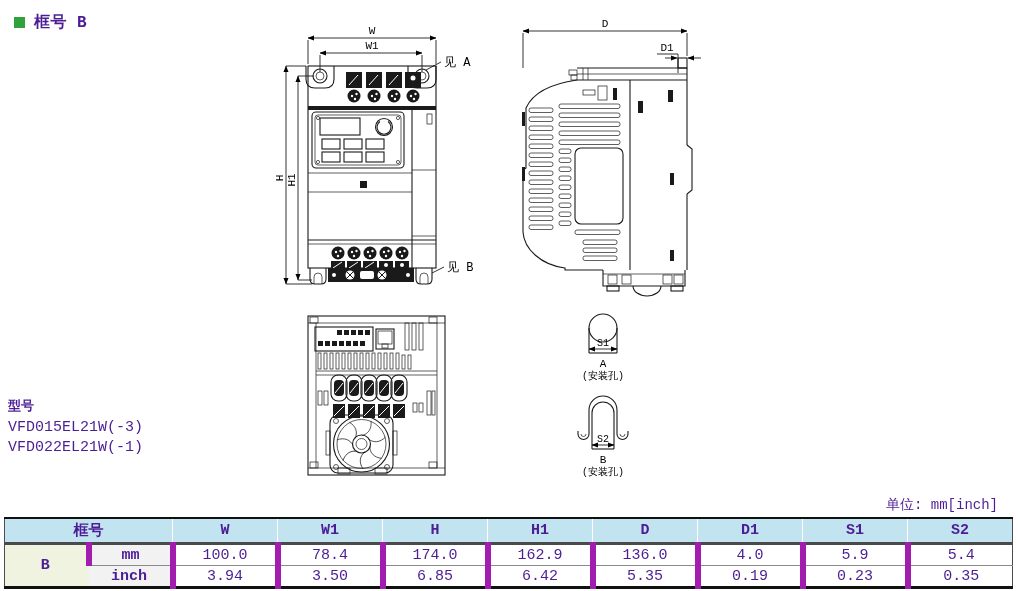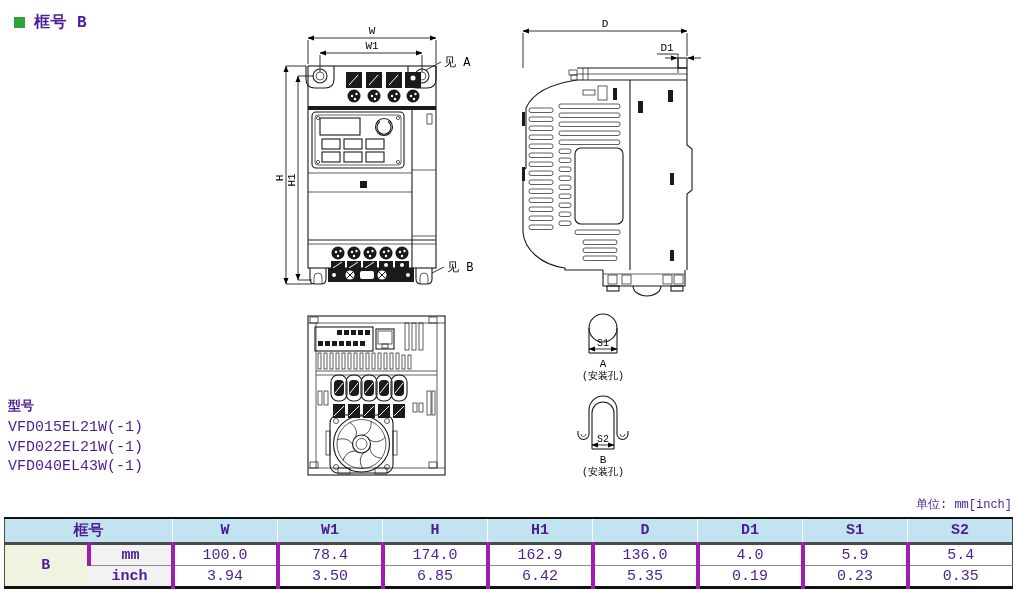--- a/index.html
+++ b/index.html
@@ -10,31 +10,31 @@
   .abs{position:absolute;}
   
   .title-row{left:14px;top:12px;display:flex;align-items:flex-start;}
   .bullet{width:11px;height:11px;background:#2FA23C;margin-top:5px;margin-right:9px;}
   .title-text{font-size:16px;font-weight:bold;letter-spacing:0.5px;}
   
   .models{left:8px;top:397px;}
   .models h3{margin:0 0 3px 0;font-size:13px;font-weight:bold;}
   .models div{font-size:15px;line-height:19.5px;}
   
-  .unit-note{top:496px;right:6px;font-size:12px;text-align:right;}
+  .unit-note{top:496px;right:20px;font-size:14px;text-align:right;}
   
   .tbl-wrap{left:4px;top:517px;}
   table.dim-table{border-collapse:collapse;table-layout:fixed;width:1008px;
     border-left:1px solid #4d4d4d;border-right:1px solid #4d4d4d;border-bottom:3px solid #111;}
   table.dim-table th{
     background:#C2E3F0;border-top:2px solid #111;border-bottom:3px solid #4a4a4a;
     border-left:1px solid #fff;font-size:15px;font-weight:bold;padding:2px 0;height:18px;}
   table.dim-table th:first-child{border-left:none;margin-top:40px;}
   table.dim-table td{
-    border-left:4px solid #a21caf;border-top:1px solid #8a8a8a;
+    border-left:6px solid #a21caf;border-top:1px solid #8a8a8a;
     font-size:15px;text-align:center;padding:1px 0;height:18px;background:#fff;}
   table.dim-table td:first-child{border-left:none;}
   td.frame-cell{background:#EFF3DF !important;font-size:17px;font-weight:bold;}
   td.unit-cell{background:#F2F2F2 !important;font-size:13px;font-weight:bold;}
   
   svg{overflow:visible;}
   .ln{fill:none;stroke:#1a1a1a;stroke-width:1.1;}
   .lnt{fill:none;stroke:#1a1a1a;stroke-width:0.7;}
   .dim{fill:none;stroke:#000;stroke-width:0.8;}
   .fillb{fill:#1a1a1a;stroke:none;}
@@ -454,23 +454,22 @@
       <line class="ln" x1="32" y1="146" x2="54" y2="146"></line>
       <line class="dim" x1="32" y1="142" x2="54" y2="142" marker-start="url(#arr)" marker-end="url(#arr)"></line>
       <text class="holetxt" x="43" y="139">S2</text>
       <text class="holetxt" x="43" y="160" style="font-size:11px">B</text>
       <text class="holetxt" x="43" y="172">(安装孔)</text>
     </g>
   </svg>
 
   <div class="abs models">
     <h3>型号</h3>
-    <div>VFD015EL21W(-1)</div>
+    <div>VFD015EL21W(-3)</div>
     <div>VFD022EL21W(-1)</div>
-    <div>VFD040EL43W(-1)</div>
   </div>
 
   <div class="abs unit-note">单位: mm[inch]</div>
 
   <div class="abs tbl-wrap">
     <table class="dim-table">
       <colgroup>
         <col style="width:84px">
           <col style="width:84px">
         <col style="width:105px">

